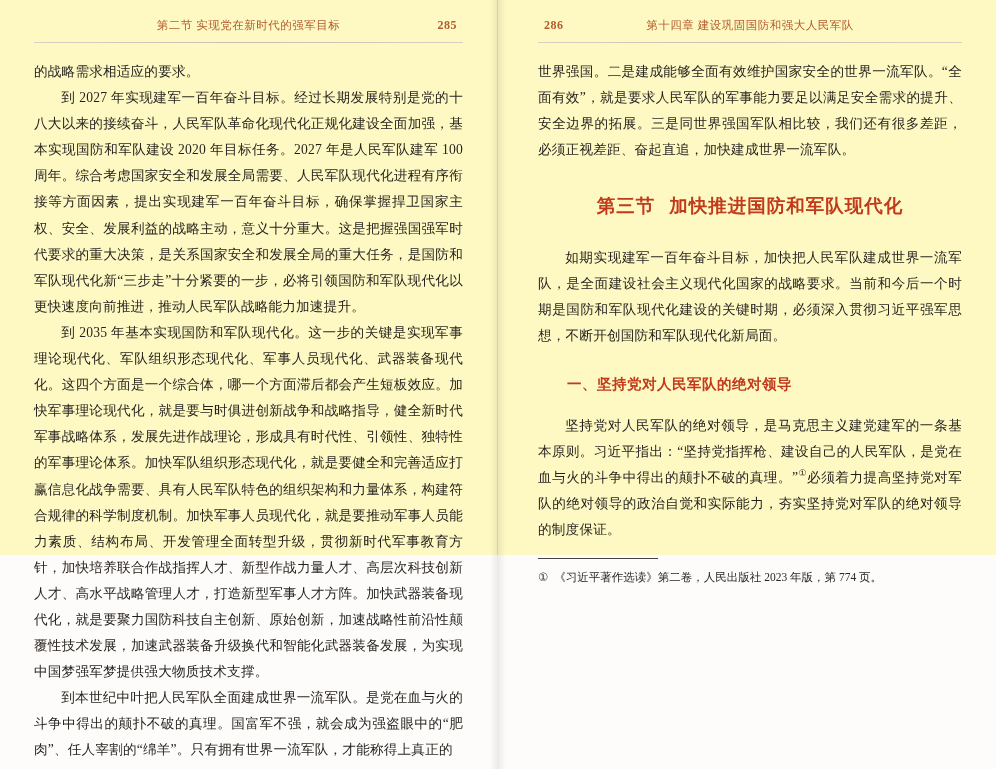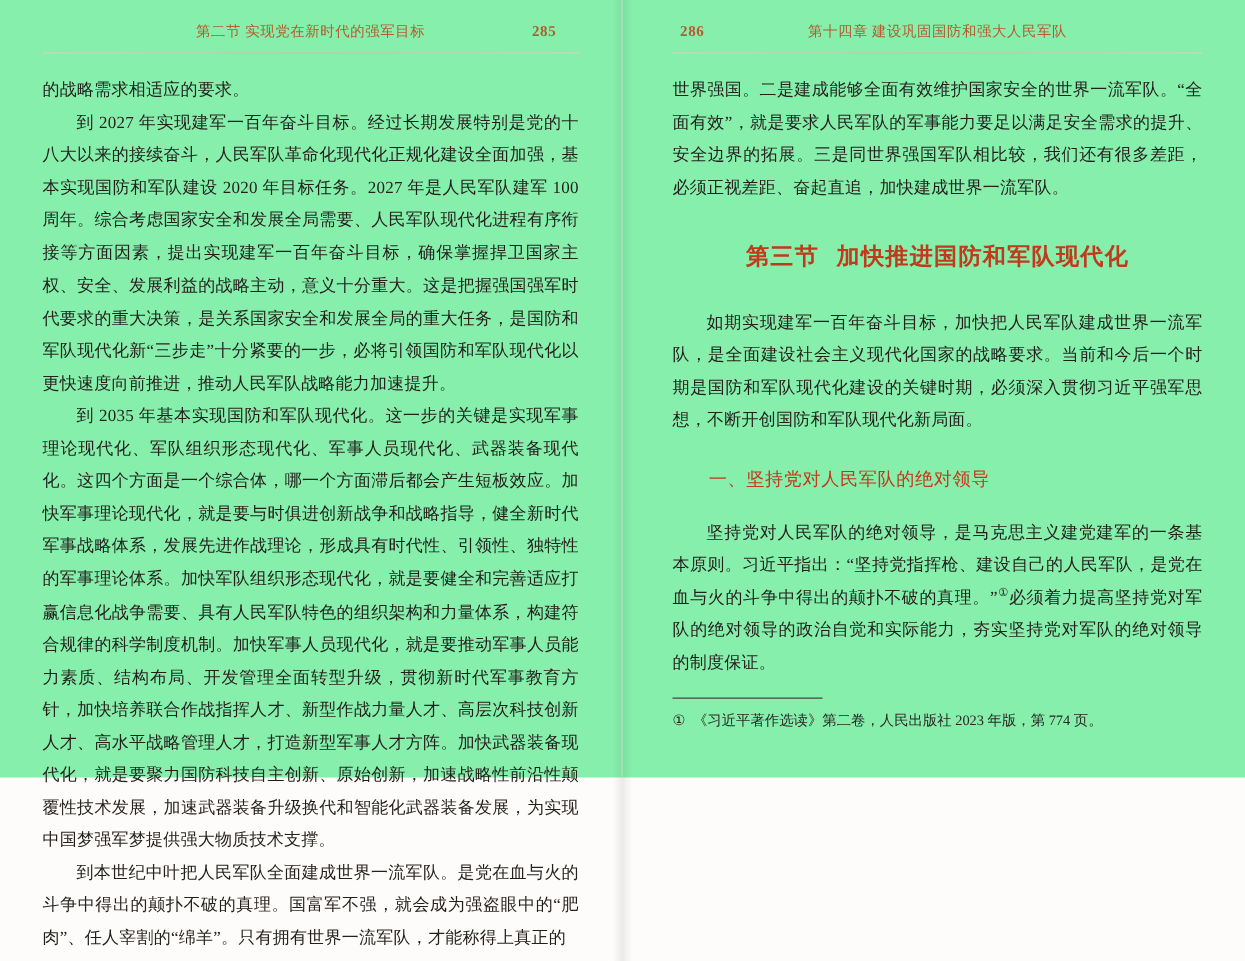--- a/index.html
+++ b/index.html
@@ -16,23 +16,23 @@
   .spread {
     position: relative;
     width: 996px;
     height: 769px;
     display: flex;
     background: #fdfcfa;
   }
   .page {
     position: relative;
     width: 498px;
-    height: 622px;
+    height: 555px;
     box-sizing: border-box;
-    background: #86efac;
+    background: #fef9c3;
   }
   .page.left {
     padding: 18px 34px 14px 34px;
     border-right: 1px solid #e2dcd2;
   }
   .page.right {
     padding: 18px 34px 14px 40px;
   }
   
   .running-head {
@@ -51,21 +51,21 @@
     color: #b35c2e;
     font-size: 11.5px;
   }
   .running-head .rh-page {
     color: #b35c2e;
     font-size: 12px;
     font-weight: bold;
   }
   .left-head .rh-page {
     position: absolute;
-    right: 18px;
+    right: 6px;
     top: 0;
   }
   .right-head {
     position: relative;
     justify-content: center;
   }
   .right-head .rh-page {
     position: absolute;
     left: 6px;
     top: 0;
@@ -98,21 +98,21 @@
     text-align: center;
     margin: 26px 0 20px 0;
     letter-spacing: 1px;
   }
   .section-title .sec-num {
     margin-right: 14px;
   }
   .sub-title {
     color: #c03a1b;
     font-size: 14.5px;
-    font-weight: normal;
+    font-weight: bold;
     margin: 22px 0 14px 0;
     text-indent: 2em;
     letter-spacing: 0.5px;
   }
   .footnote-sep {
     width: 120px;
     height: 1px;
     background: #4a4440;
     margin: 14px 0 8px 0;
   }

